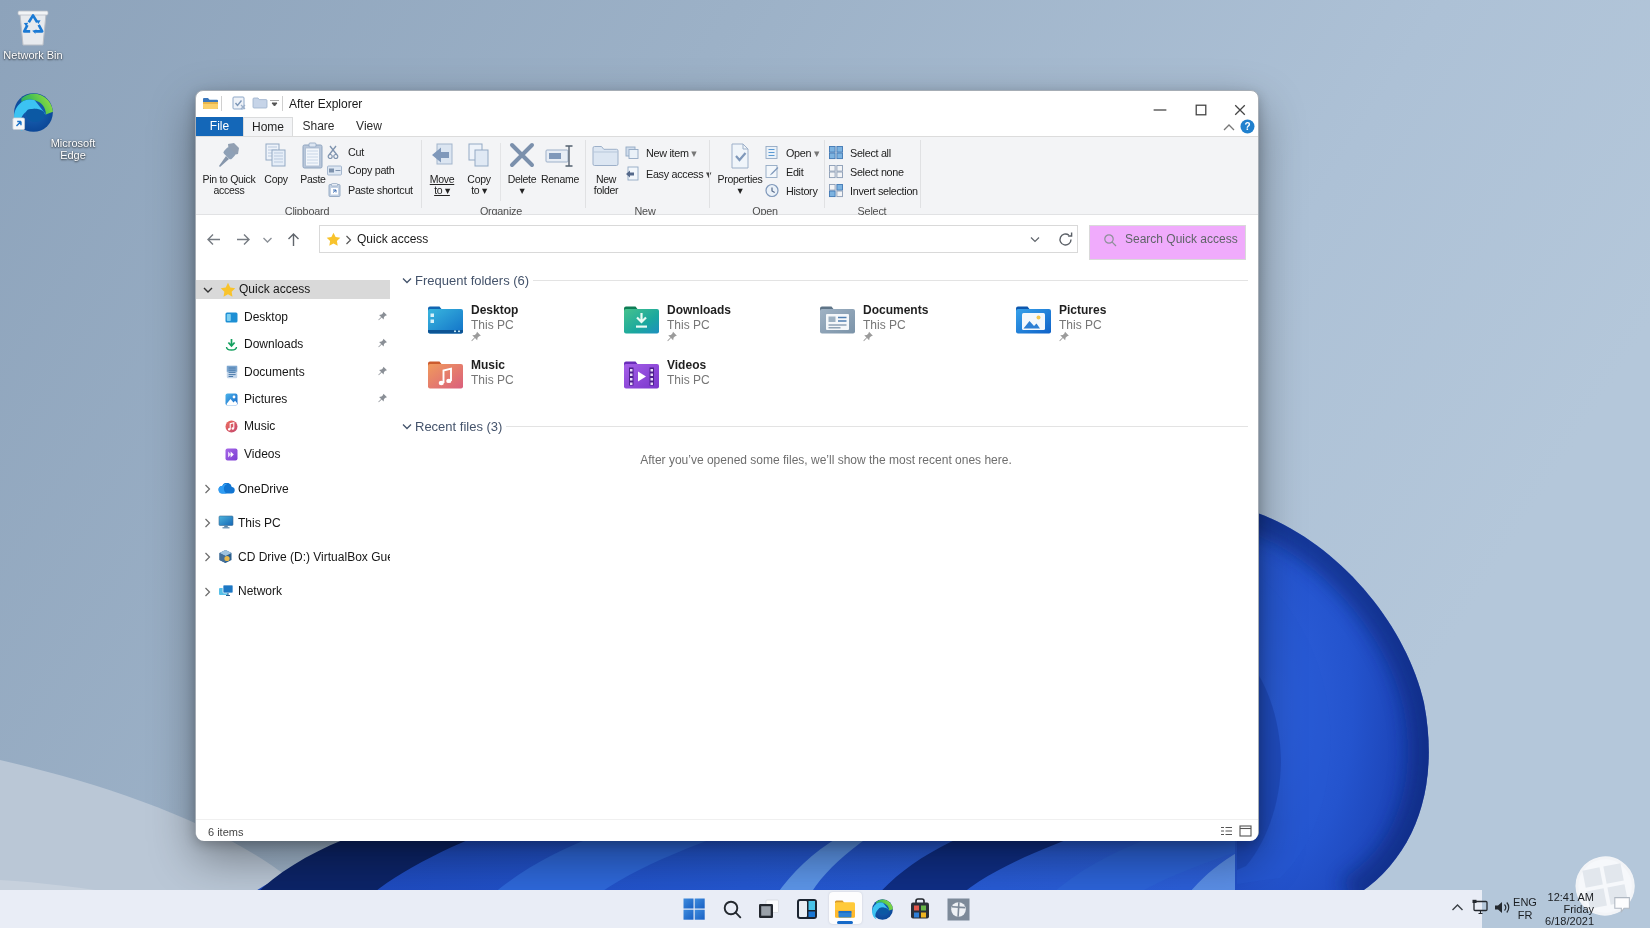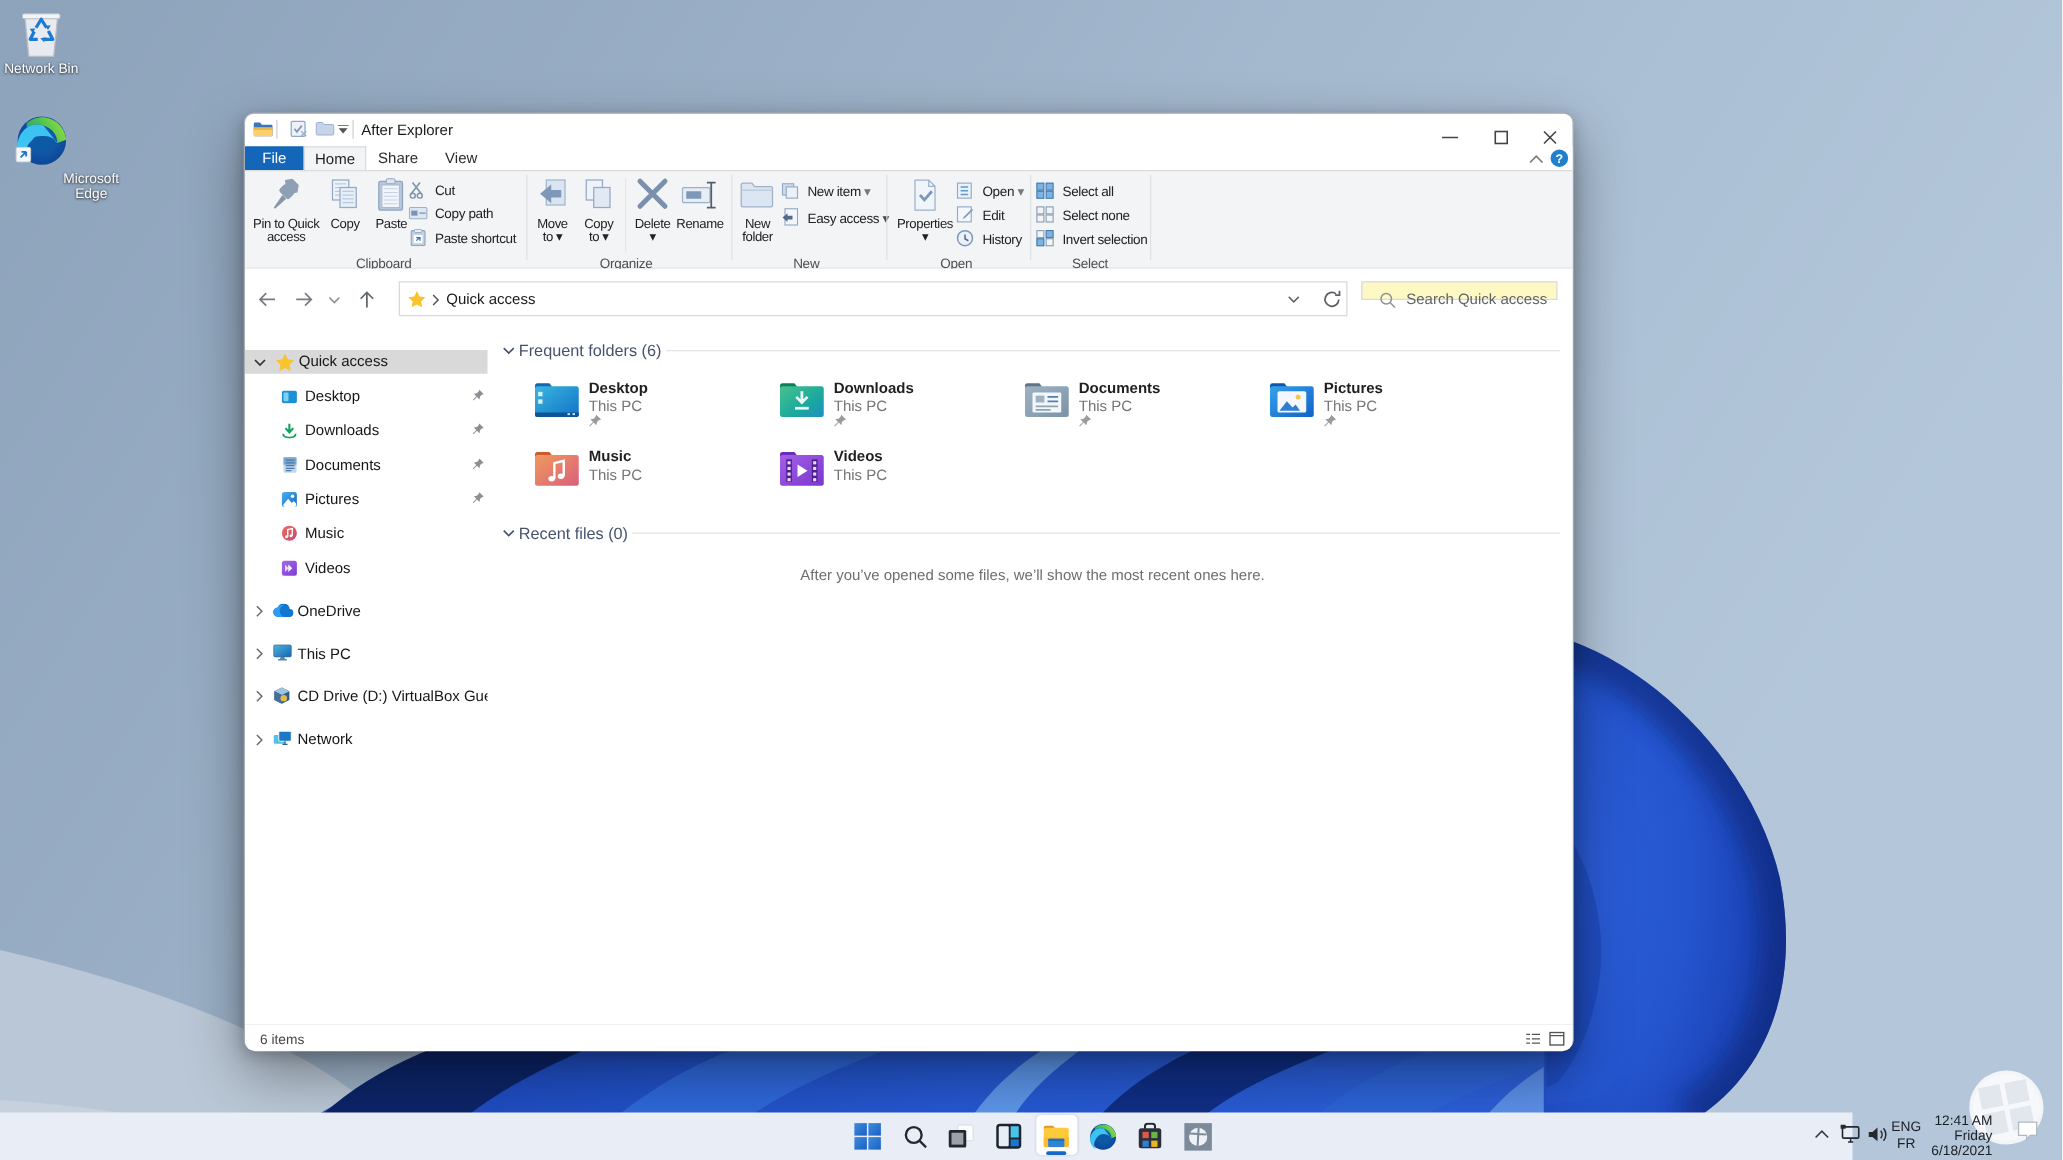--- a/index.html
+++ b/index.html
@@ -25,21 +25,21 @@
   .rlbl { position:absolute; top:68px; font-size:10.8px; letter-spacing:-0.2px; color:#4e4e4e; text-align:center; width:90px; }
   .rsep { position:absolute; top:3px; height:68px; width:1px; background:#e0e1e3; }
   .bigitem { position:absolute; top:5px; text-align:center; font-size:10.5px; letter-spacing:-0.3px; color:#222; line-height:11px; }
   .bigitem svg { display:block; margin:0 auto 4px auto; }
   .smallrow { position:absolute; font-size:10.8px; letter-spacing:-0.3px; color:#222; white-space:nowrap; }
   .smallrow svg { vertical-align:-3px; margin-right:5px; }
   
   .addr { position:absolute; left:0; top:124px; width:100%; height:49px; background:#fff; }
   .navic { position:absolute; color:#5a5f66; }
   .abox { position:absolute; left:123px; top:10px; width:759px; height:28px; border:1px solid #d9d9d9; background:#fff; }
-  .sbox { position:absolute; left:893px; top:10px; width:157px; height:15px; border:1px solid #d9d9d9; background:#fef9c3; }
+  .sbox { position:absolute; left:893px; top:10px; width:157px; height:35px; border:1px solid #d9d9d9; background:#f0abfc; }
   
   .bodyarea { position:absolute; left:0; top:173px; width:100%; height:555px; background:#fff; }
   .trow { position:absolute; font-size:12px; color:#161616; white-space:nowrap; }
   .statusbar { position:absolute; left:0; top:728px; width:100%; height:22px; border-top:1px solid #f0f0f0;
     font-size:11px; color:#444; border-radius:0 0 8px 8px; background:#fff; }
   
   .tile { position:absolute; width:190px; height:44px; }
   .tname { position:absolute; left:44px; top:0; font-size:12px; font-weight:bold; color:#1f1f1f; }
   .tsub { position:absolute; left:44px; top:15px; font-size:12px; color:#767676; }
   .shead { position:absolute; font-size:13px; color:#44536b; }
@@ -247,21 +247,21 @@
         <svg width="16" height="14" viewBox="0 0 16 14">
           <rect x="2" y="1.5" width="11" height="12" rx="1" fill="#c3d1e3" stroke="#8fa5c0" stroke-width="0.9"></rect>
           <rect x="4.5" y="0.5" width="6" height="2.5" rx="0.8" fill="#e8eef6" stroke="#8fa5c0" stroke-width="0.7"></rect>
           <rect x="4" y="5" width="7" height="6.5" fill="#fff"></rect>
           <path d="M6,9.5 l3,-2.5 m-3,0 h3 v2.5" stroke="#3c6eb4" stroke-width="1" fill="none"></path>
         </svg>Paste shortcut
       </div>
       <div class="rlbl" style="left:66px;">Clipboard</div>
       <div class="rsep" style="left:225px;"></div>
 
-      <div class="bigitem" style="left:228px; width:36px;">
+      <div class="bigitem" style="left:228px; width:36px;text-decoration:underline;">
         <svg width="26" height="28" viewBox="0 0 26 28">
           <rect x="8" y="2" width="15" height="20" fill="#dbe5f1" stroke="#a3b5cc" stroke-width="1"></rect>
           <path d="M12,5.5 v4.5 h8 v6 h-8 v4.5 l-9,-7.5 Z" fill="#7f98ba"></path>
         </svg>
         Move<br>to&nbsp;▾
       </div>
       <div class="bigitem" style="left:264px; width:38px;">
         <svg width="26" height="28" viewBox="0 0 26 28">
           <rect x="3" y="2" width="13" height="16" fill="#eef3fa" stroke="#93a9c4" stroke-width="1"></rect>
           <rect x="9" y="8" width="13" height="16" fill="#e0e9f4" stroke="#93a9c4" stroke-width="1"></rect>
@@ -536,21 +536,21 @@
 
       <svg class="abs" style="left:206px; top:13px;" width="10" height="8" viewBox="0 0 10 8">
           <path d="M1,1.5 L5,5.5 L9,1.5" stroke="#44536b" stroke-width="1.3" fill="none"></path>
         </svg>
       <div class="shead" style="left:219px; top:9px;">Frequent folders (6)</div>
       <div class="sline" style="left:337px; top:16px; width:715px;"></div>
 
       <svg class="abs" style="left:206px; top:159px;" width="10" height="8" viewBox="0 0 10 8">
           <path d="M1,1.5 L5,5.5 L9,1.5" stroke="#44536b" stroke-width="1.3" fill="none"></path>
         </svg>
-      <div class="shead" style="left:219px; top:155px;">Recent files (0)</div>
+      <div class="shead" style="left:219px; top:155px;">Recent files (3)</div>
       <div class="sline" style="left:310px; top:162px; width:742px;"></div>
 
       <div class="abs" style="left:196px; top:189px; width:868px; text-align:center; font-size:12px; color:#6e6e6e;">After you’ve opened some files, we’ll show the most recent ones here.</div>
 
       <div class="tile" style="left:231px; top:39px;">
         <svg class="abs" style="left:0; top:2px;" width="37" height="29" viewBox="0 0 37 29">
           <defs>
               <linearGradient id="fdesk" x1="0" y1="0" x2="1" y2="1">
                 <stop offset="0" stop-color="#39b6de"></stop>
                 <stop offset="1" stop-color="#1272c8"></stop>

